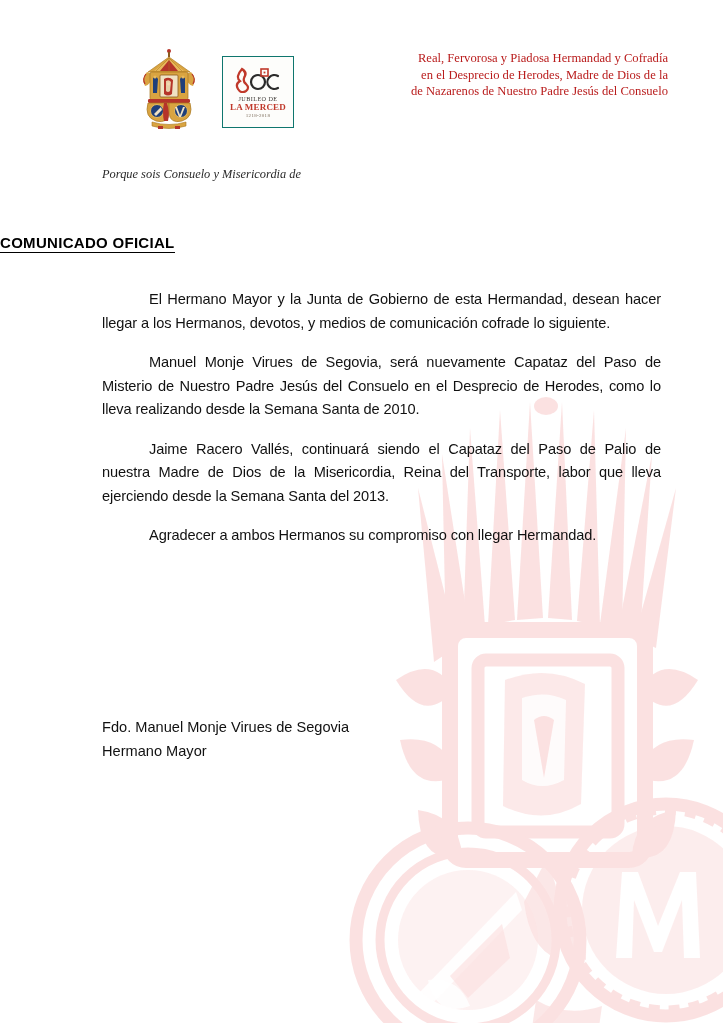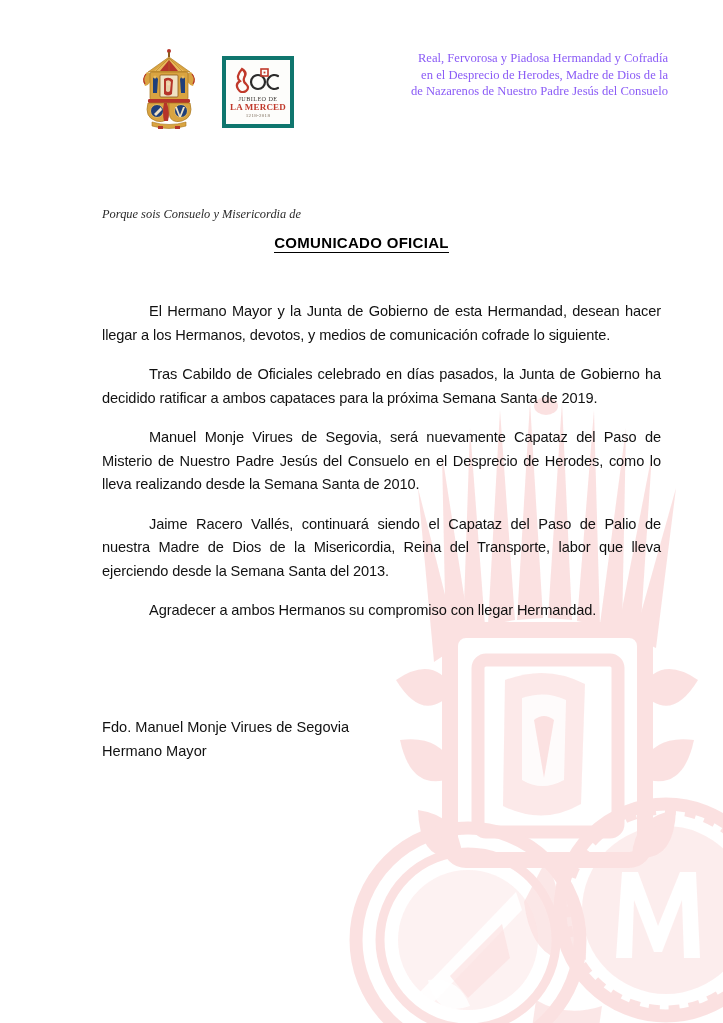--- a/index.html
+++ b/index.html
@@ -49,21 +49,21 @@
   }
   .crest svg { width: 100%; height: 100%; display: block; }
 
   .jubileo {
     flex: 0 0 72px;
     width: 72px;
     height: 72px;
     margin-top: 8px;
     margin-right: 36px;
     background: #fdfdfb;
-    border: 4px solid #0f766e;
+    border: 1px solid #0f766e;
     display: flex;
     flex-direction: column;
     align-items: center;
     justify-content: center;
     box-sizing: border-box;
     padding: 3px 2px;
   }
   .jub-mark { width: 52px; height: 26px; display: block; }
   .jub-l1 {
     font-family: "Liberation Serif", serif;
@@ -89,64 +89,63 @@
     margin-top: 1px;
     white-space: nowrap;
   }
 
   .corp-title {
     flex: 1 1 auto;
     text-align: right;
     font-family: "Liberation Serif", serif;
     font-size: 12.6px;
     line-height: 16.6px;
-    color: #8b5cf6;
+    color: #b91c1c;
     padding-top: 2px;
   }
   .corp-title div { white-space: nowrap; }
 
   
   .motto {
     position: absolute;
     left: 102px;
     top: 164px;
     width: 470px;
     z-index: 2;
     font-family: "Liberation Serif", serif;
     font-style: italic;
     font-size: 12.4px;
     line-height: 20px;
     color: #2a2a2a;
-    margin-top: 40px;
   }
   .motto-l2 { padding-left: 170px; }
 
   
   .doc-title {
     position: absolute;
     left: 0;
     top: 234px;
     width: 723px;
-    text-align: center;
+    text-align: left;
     z-index: 2;
     font-size: 15px;
     font-weight: bold;
     letter-spacing: 0.3px;
     color: #000;
   }
   .doc-title span {
     border-bottom: 1.6px solid #000;
     padding-bottom: 1px;
   }
 
   
   .body-block {
     position: absolute;
     left: 102px;
-    top: 300px;
+    top: 288px;
     width: 559px;
     z-index: 2;
   }
   .para {
     text-align: justify;
     text-justify: inter-word;
     font-size: 14.6px;
     line-height: 23.5px;
     color: #111;
     margin: 0 0 16px 0;
@@ -318,21 +317,20 @@
   <div class="motto">
     <div>Porque sois Consuelo y Misericordia de</div>
   </div>
 
   <div class="doc-title">
     <span>COMUNICADO OFICIAL</span>
   </div>
 
   <div class="body-block">
     <p class="para">El Hermano Mayor y la Junta de Gobierno de esta Hermandad, desean hacer llegar a los Hermanos, devotos, y medios de comunicación cofrade lo siguiente.</p>
-    <p class="para">Tras Cabildo de Oficiales celebrado en días pasados, la Junta de Gobierno ha decidido ratificar a ambos capataces para la próxima Semana Santa de 2019.</p>
     <p class="para">Manuel Monje Virues de Segovia, será nuevamente Capataz del Paso de Misterio de Nuestro Padre Jesús del Consuelo en el Desprecio de Herodes, como lo lleva realizando desde la Semana Santa de 2010.</p>
     <p class="para">Jaime Racero Vallés, continuará siendo el Capataz del Paso de Palio de nuestra Madre de Dios de la Misericordia, Reina del Transporte, labor que lleva ejerciendo desde la Semana Santa del 2013.</p>
     <p class="para">Agradecer a ambos Hermanos su compromiso con llegar Hermandad.</p>
   </div>
 
   <div class="signature">
     <div>Fdo. Manuel Monje Virues de Segovia</div>
     <div>Hermano Mayor</div>
   </div>
 

